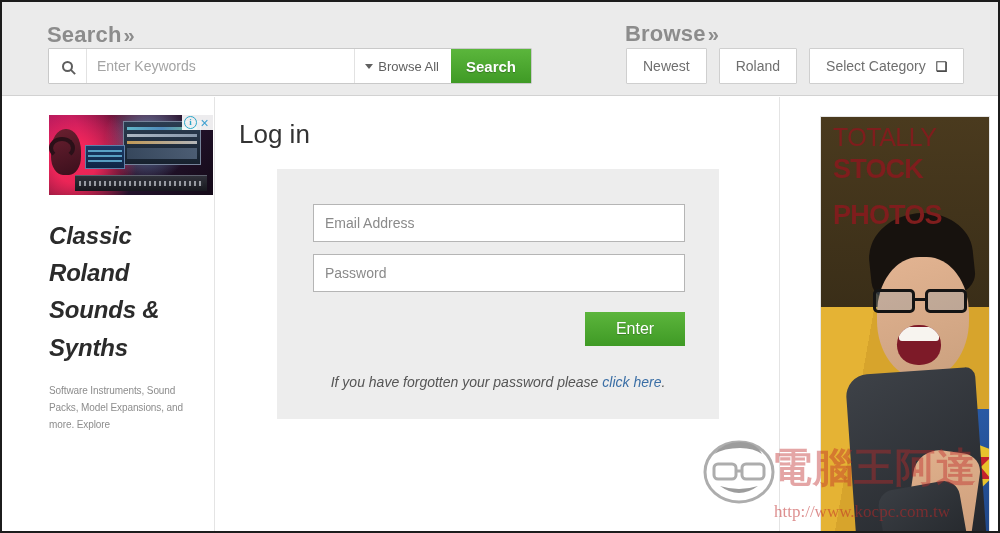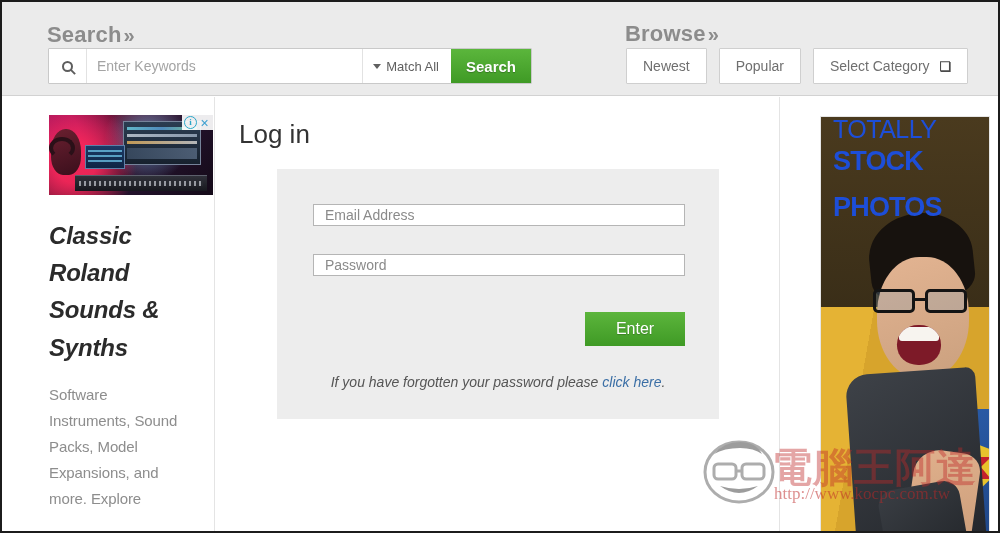--- a/index.html
+++ b/index.html
@@ -267,21 +267,21 @@
     font-size: 24px;
     line-height: 1.55;
     color: #2b2b2b;
     font-weight: bold;
     width: 140px;
     letter-spacing: -.2px;
     font-style: italic;
   }
   #ad-body {
     margin-top: 16px;
-    font-size: 15px;
+    font-size: 10px;
     line-height: 1.73;
     color: #8d8d8d;
     width: 142px;
     letter-spacing: -.1px;
   }
 
   
   #main {
     position: absolute;
     left: 213px; top: 95px;
@@ -303,21 +303,21 @@
     left: 62px; top: 72px;
     width: 442px;
     height: 250px;
     background: #ededed;
   }
 
   .field {
     position: absolute;
     left: 36px;
     width: 372px;
-    height: 22px;
+    height: 38px;
     background: #ffffff;
     border: 1px solid #b5b5b5;
     font-size: 14px;
     color: #777;
     padding: 0 11px;
     outline: none;
     font-family: "Liberation Sans", sans-serif;
   }
   .field::placeholder { color: #8a8a8a; }
   #email-field { top: 35px; }
@@ -470,23 +470,23 @@
     position: absolute;
     left: 22px; top: 272px;
     width: 82px; height: 86px;
     background: linear-gradient(150deg,#3a3e44,#212428);
     border-radius: 16px;
     transform: rotate(-10deg);
   }
 
   #ra-text {
     position: absolute;
-    left: 12px; top: 0;
+    left: 12px; top: 8px;
     width: 150px;
-    color: #1d4ed8;
+    color: #7f1d1d;
     line-height: 1.0;
     z-index: 4;
   }
   .ra-l1, .ra-l2 {
     font-size: 25px;
     font-weight: 400;
     letter-spacing: -.5px;
     display: block;
   }
   .ra-l2 { margin-top: 2px; }
@@ -518,21 +518,21 @@
     left: 70px; top: 6px;
     font-size: 40px;
     font-weight: bold;
     color: rgba(190,40,40,.42);
     letter-spacing: 1px;
     white-space: nowrap;
     font-family: "DejaVu Sans", sans-serif;
   }
   #wm-url {
     position: absolute;
-    left: 72px; top: 50px;
+    left: 72px; top: 68px;
     font-size: 17px;
     color: rgba(190,40,40,.52);
     white-space: nowrap;
     font-family: "Liberation Serif", serif;
   }
 </style>
 </head>
 <body>
 
 <div id="screen">
@@ -543,35 +543,35 @@
       <span>Search</span><span class="chev">»</span>
     </div>
 
     <div id="search-group">
       <div id="search-icon-box">
         <span class="mag"></span>
       </div>
       <input id="search-input" type="text" placeholder="Enter Keywords" style="">
       <div id="match-all">
         <span class="caret-down"></span>
-        <span>Match All</span>
+        <span>Browse All</span>
       </div>
       <button id="search-button">Search</button>
     </div>
 
     <div id="browse-title" class="section-title">
       <span>Browse</span><span class="chev">»</span>
     </div>
 
     <div id="browse-group">
       <div class="browse-btn">
         <span>Newest</span>
       </div>
       <div class="browse-btn">
-        <span>Popular</span>
+        <span>Roland</span>
       </div>
       <div class="browse-btn">
         <span>Select Category</span>
         <span class="chev-down-bold">❏</span>
       </div>
     </div>
   </div>
 
   <div id="left-ad">
 

